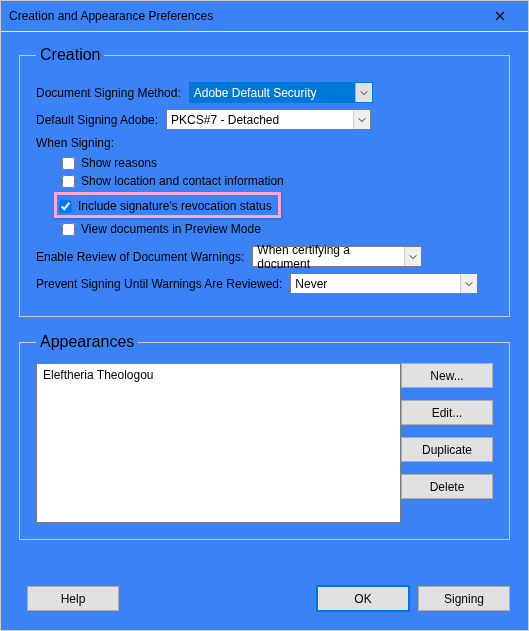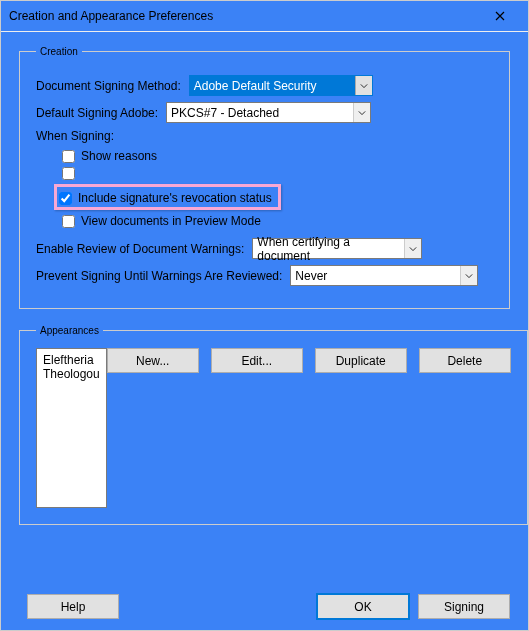--- a/index.html
+++ b/index.html
@@ -2,41 +2,41 @@
 <html><head>
 <meta charset="utf-8">
 <style>
   html,body{margin:0;padding:0;font-family:"Segoe UI",Tahoma,sans-serif;font-size:12px;color:#000;background:#fff}
   .window{width:529px;height:631px;box-sizing:border-box;position:relative;border:1px solid #ccc;background:#3b82f6}
   .titlebar{height:30px;display:flex;align-items:center;padding:0 8px;border-bottom:1px solid #eee}
   .titlebar span{flex:1}
   .close-x{width:40px;height:30px;display:flex;align-items:center;justify-content:center;font-size:14px;color:#000}
   .body{padding:14px 18px 0 18px}
   fieldset{border:1px solid #ccc;border-radius:0;padding:12px 16px 16px 16px;margin:0 0 16px 0}
-  legend{padding:0 4px;font-size:10px}
+  legend{padding:0 4px;font-size:16px}
   .row{display:flex;align-items:center;margin:6px 0}
   .row>label{white-space:nowrap;margin-right:8px}
   .dropdown{position:relative;display:inline-flex;align-items:center;height:21px;border:1px solid #7a7a7a;background:#fff;box-sizing:border-box;padding:0 18px 0 4px;font-size:12px}
   .dropdown .arrow{position:absolute;right:0;top:0;width:16px;height:100%;display:flex;align-items:center;justify-content:center;border-left:1px solid #ccc;background:#efefef}
   .dropdown .arrow svg{width:8px;height:8px}
   .dd-method{width:184px;background:#0078d7;color:#fff;border:1px solid #0078d7}
   .dd-method .arrow{background:#e1e1e1;border-left:1px solid #aaa}
   .dd-format{width:205px}
   .dd-review{width:170px}
   .dd-prevent{width:188px}
   .indent{margin-left:26px}
   .chk{display:flex;align-items:center;margin:4px 0}
   .chk input{margin:0 6px 0 0}
   .highlight{border:3px solid #f9a8d4;padding:4px 6px 2px 2px;display:inline-flex;align-items:flex-end;box-shadow:1px 1px 2px rgba(0,0,0,.25)}
   .appear-body{display:flex;}
   .listbox{flex:1;height:150px;border:1px solid #7a7a7a;background:#fff;padding:4px 6px;overflow:auto}
-  .side-buttons{display:flex;flex-direction:row;gap:12px}
+  .side-buttons{display:flex;flex-direction:column;gap:12px}
   .btn{min-width:70px;height:23px;border:1px solid #adadad;background:#e1e1e1;font-size:12px;display:inline-flex;align-items:center;justify-content:center;padding:0 10px;cursor:pointer}
   .btn.primary{border:2px solid #0078d7;background:#e1e1e1}
-  .bottom-bar{position:absolute;left:0;right:0;bottom:10px;padding:0 18px;display:flex;align-items:center}
+  .bottom-bar{position:absolute;left:0;right:0;bottom:18px;padding:0 18px;display:flex;align-items:center}
   .bottom-bar .spacer{flex:1}
   .bottom-bar .btn{margin-left:8px}
 </style>
 </head>
 <body>
 
 <div class="window">
   <div class="titlebar">
     <span>Creation and Appearance Preferences</span>
     <div class="close-x">
@@ -79,20 +79,21 @@
         <label>When Signing:</label>
       </div>
 
       <div class="indent">
         <div class="chk">
             <input type="checkbox" style="">
             <span>Show reasons</span>
           </div>
         <div class="chk">
             <input type="checkbox" style="">
+            <span>Show location and contact information</span>
           </div>
         <div class="chk" style="margin-left:-8px">
             <span class="highlight">
               <input type="checkbox" checked="" style="">
               <span>Include signature's revocation status</span>
             </span>
           </div>
         <div class="chk">
             <input type="checkbox" style="">
             <span>View documents in Preview Mode</span>

